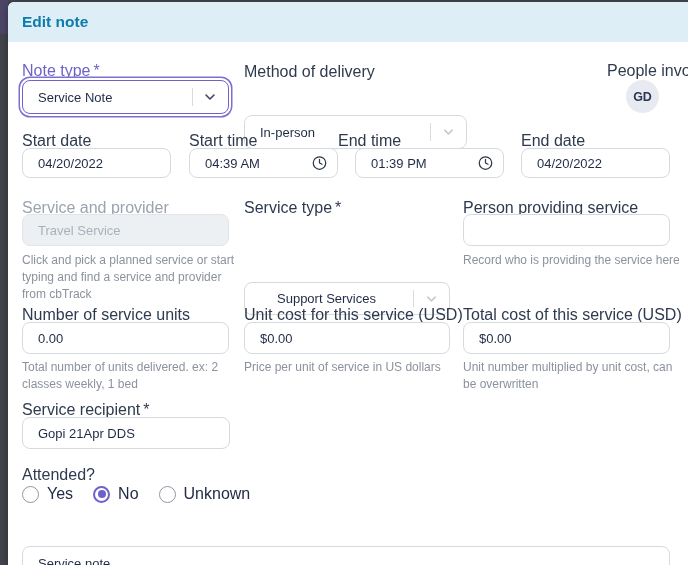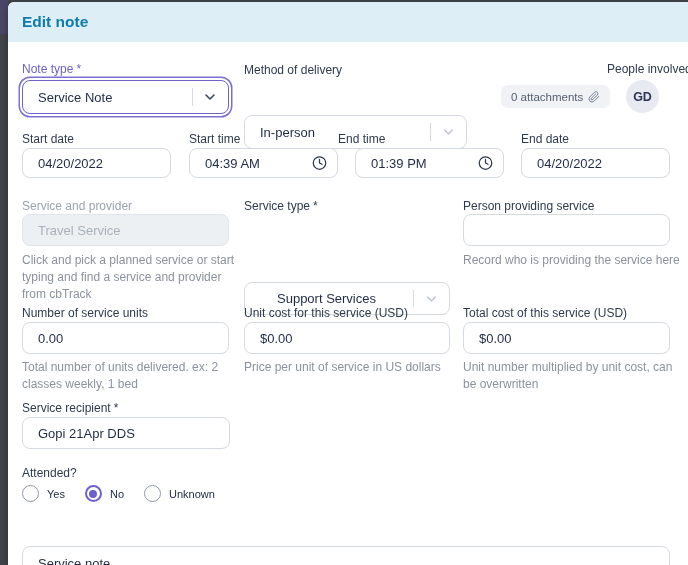--- a/index.html
+++ b/index.html
@@ -19,21 +19,21 @@
   .modal-header {
     position:absolute; left:0; top:0; width:680px; height:40px;
     background:#ddeef6; display:flex; align-items:center; padding-left:14px;
     border-top-left-radius:6px;
   }
   .modal-title { font-size:15.5px; font-weight:bold; color:#0d7cab; }
 
   .abs { position:absolute; }
 
   .field-label {
-    font-size:12px; color:#2e3a4e; display:block; white-space:nowrap;
+    font-size:16px; color:#2e3a4e; display:block; white-space:nowrap;
   }
   .field-label .req { margin-left:3px; }
   .field-label.purple, .field-label.purple .req { color:#6e62ca; }
   .field-label.dim { color:#9ba3ae; }
 
   .text-input {
     width:100%; height:32px; border:1px solid #d5dae0; border-radius:8px;
     font-family:"Liberation Sans", sans-serif;
     font-size:13px; color:#1f2b45; padding:0 12px 0 15px; background:#fff; outline:none;
   }
@@ -75,21 +75,21 @@
   }
 
   .radio-row { display:flex; align-items:center; }
   .radio-item { display:flex; align-items:center; gap:8px; cursor:pointer; }
   .radio-circle {
     width:17px; height:17px; border-radius:50%; border:1.5px solid #8f97a3; background:#fff;
     display:flex; align-items:center; justify-content:center; flex:0 0 auto;
   }
   .radio-item.selected .radio-circle { border:2px solid #6e62ca; }
   .radio-item.selected .radio-dot { width:8px; height:8px; border-radius:50%; background:#6e62ca; }
-  .radio-label { font-size:11px; color:#222d45; }
+  .radio-label { font-size:16px; color:#222d45; }
 </style>
 </head>
 <body>
 
 <div class="backdrop-accent"></div>
 
 <div class="modal">
 
   <div class="modal-header">
     <span class="modal-title">Edit note</span>
@@ -114,28 +114,20 @@
   <div class="select abs" style="left:236px; top:79px; width:223px;">
     <span>In-person</span>
     <span class="divider"></span>
     <span class="chev">
       <svg width="15" height="15" viewBox="0 0 24 24" fill="none" stroke="#c3cad3" stroke-width="2.4" stroke-linecap="round" stroke-linejoin="round">
           <polyline points="6 9 12 15 18 9"></polyline>
         </svg>
     </span>
   </div>
 
-  <button class="pill abs" style="left:493px; top:83px;">
-    <span>0 attachments</span>
-    <span style="display:flex;">
-      <svg width="12" height="12" viewBox="0 0 24 24" fill="none" stroke="#7a8494" stroke-width="2" stroke-linecap="round" stroke-linejoin="round">
-          <path d="M21.44 11.05l-9.19 9.19a6 6 0 0 1-8.49-8.49l9.19-9.19a4 4 0 0 1 5.66 5.66l-9.2 9.19a2 2 0 0 1-2.83-2.83l8.49-8.48"></path>
-        </svg>
-    </span>
-  </button>
 
   <span class="field-label abs" style="left:599px; top:60px;">
     <span>People involved</span>
   </span>
   <div class="avatar abs" style="left:618px; top:78px;">GD</div>
 
   <label class="field-label abs" style="left:14px; top:130px;"><span>Start date</span></label>
   <div class="abs" style="left:14px; top:146px; width:149px;">
     <input class="text-input" style="height: 30px;" value="04/20/2022">
   </div>

